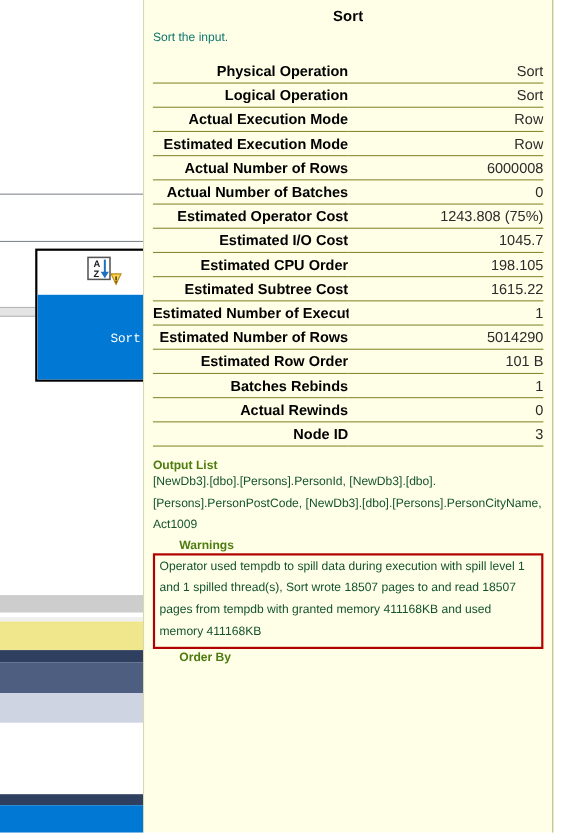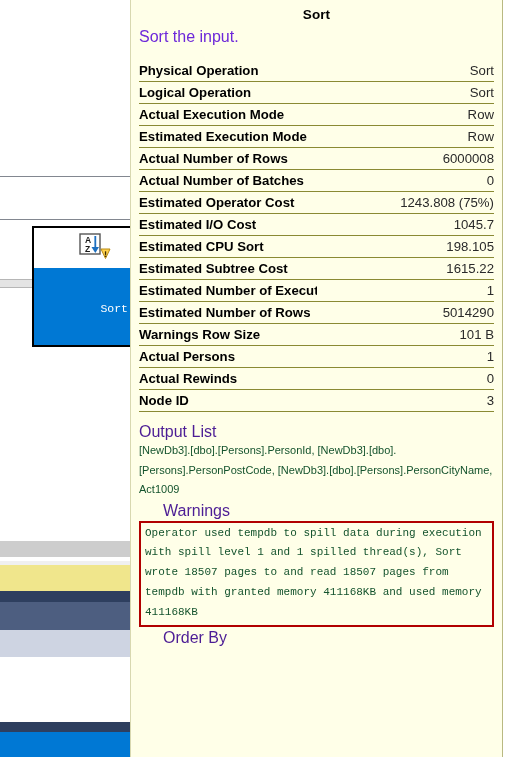--- a/index.html
+++ b/index.html
@@ -102,22 +102,22 @@
   }
   #tip-title {
     text-align: center;
     font-weight: bold;
     font-size: 13.5px;
     color: #000000;
     padding-top: 7px;
     letter-spacing: .1px;
   }
   #tip-desc {
-    font-size: 16px;
-    color: #6d28d9;
+    font-size: 11px;
+    color: #0f766e;
     padding-top: 6px;
     padding-bottom: 2px;
   }
 
   table.props {
     width: 100%;
     border-collapse: collapse;
     margin-top: 12px;
     table-layout: fixed;
   }
@@ -127,50 +127,50 @@
     border-bottom: 1px solid #8a8a33;
     padding: 1px 0 2px 0;
     height: 18px;
     line-height: 17px;
     vertical-align: bottom;
     white-space: nowrap;
     overflow: hidden;
   }
   table.props td.k {
     font-weight: bold;
-    text-align: left;
+    text-align: right;
     margin-top: 24px;
   }
   table.props td.v {
     text-align: right;
     font-weight: normal;
     color: #2a2a2a;
   }
 
   .section-head {
-    font-weight: normal;
-    font-size: 16px;
-    color: #4c1d95;
+    font-weight: bold;
+    font-size: 11px;
+    color: #4d7c0f;
     margin-top: 11px;
   }
   .section-head.tight { margin-top: 2px; margin-left: 24px; }
   .section-body {
     font-size: 11px;
     color: #14532d;
     line-height: 19.5px;
     word-wrap: break-word;
   }
 
   #warnings-box {
     border: 2px solid #b10000;
     padding: 1px 4px 3px 4px;
     margin-top: 1px;
     box-sizing: border-box;
   }
-  #warnings-box .section-body { line-height: 19.8px; font-family: Liberation Mono, monospace; }
+  #warnings-box .section-body { line-height: 19.8px; }
 
   #orderby-body { line-height: 19.8px; }
 </style>
 </head>
 <body>
 
 <div id="bg"></div>
 
 <div id="query-text">
   <span class="qline">o the batch):</span>
@@ -247,41 +247,41 @@
         </tr>
         <tr>
           <td class="k">Estimated Operator Cost</td>
           <td class="v">1243.808 (75%)</td>
         </tr>
         <tr>
           <td class="k">Estimated I/O Cost</td>
           <td class="v">1045.7</td>
         </tr>
         <tr>
-          <td class="k">Estimated CPU Sort</td>
+          <td class="k">Estimated CPU Order</td>
           <td class="v">198.105</td>
         </tr>
         <tr>
           <td class="k">Estimated Subtree Cost</td>
           <td class="v">1615.22</td>
         </tr>
         <tr>
           <td class="k">Estimated Number of Executions</td>
           <td class="v">1</td>
         </tr>
         <tr>
           <td class="k">Estimated Number of Rows</td>
           <td class="v">5014290</td>
         </tr>
         <tr>
-          <td class="k">Warnings Row Size</td>
+          <td class="k">Estimated Row Order</td>
           <td class="v">101 B</td>
         </tr>
         <tr>
-          <td class="k">Actual Persons</td>
+          <td class="k">Batches Rebinds</td>
           <td class="v">1</td>
         </tr>
         <tr>
           <td class="k">Actual Rewinds</td>
           <td class="v">0</td>
         </tr>
         <tr>
           <td class="k">Node ID</td>
           <td class="v">3</td>
         </tr>

